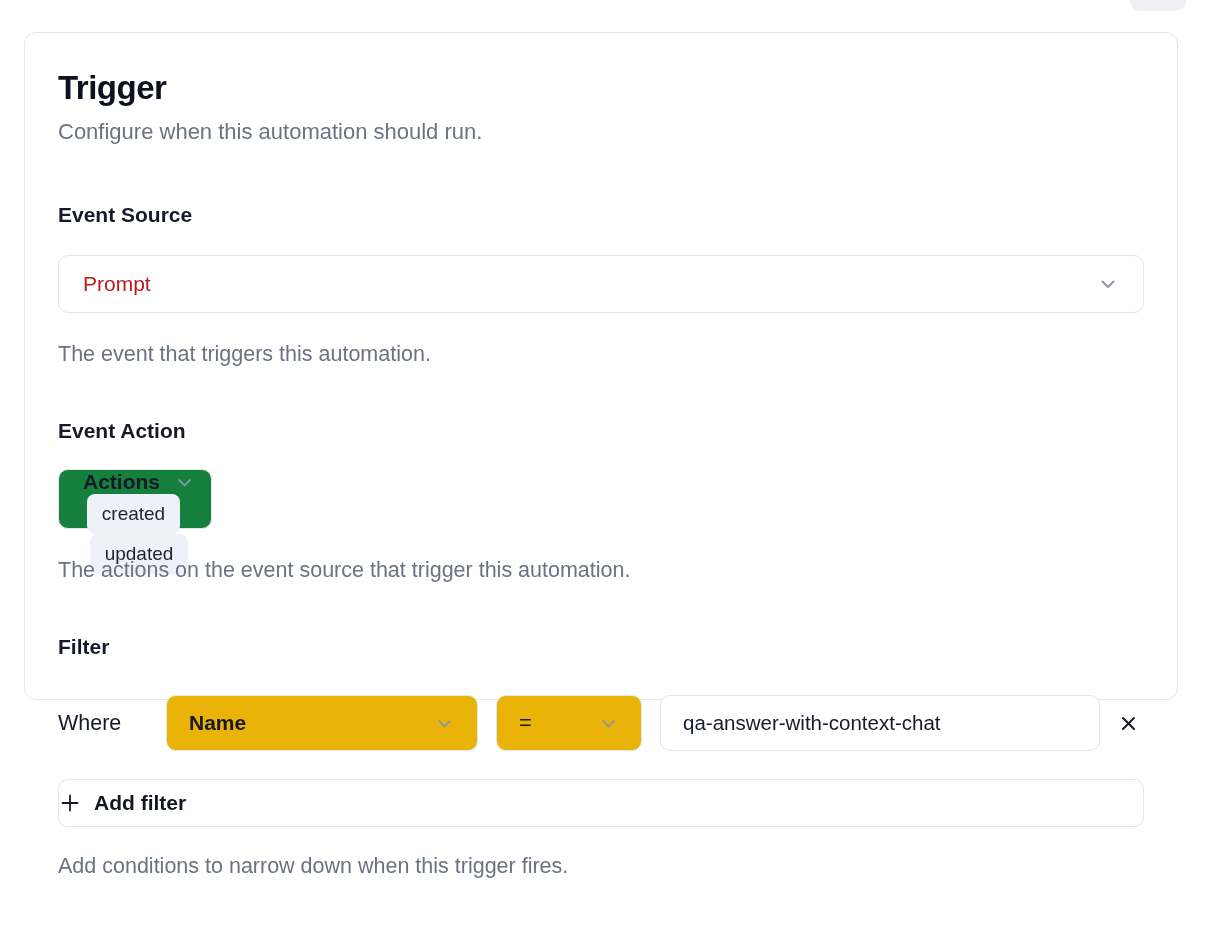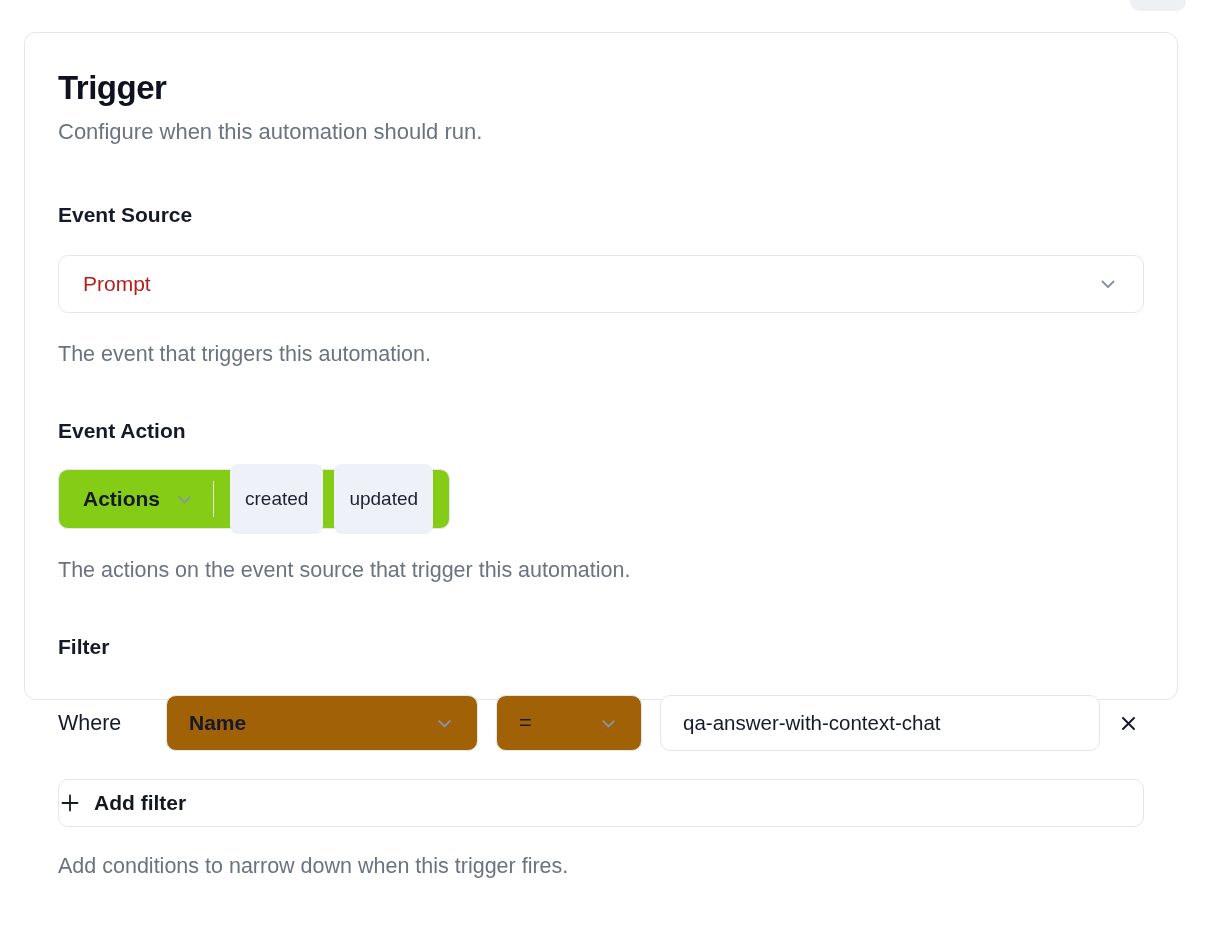--- a/index.html
+++ b/index.html
@@ -59,54 +59,55 @@
   .select-box .value { font-size: 21px; color: #b91c1c; flex: 1; }
 
   .chev { flex: none; display: inline-flex; }
 
   
   .action-control {
     margin-top: 24px;
     display: inline-flex; align-items: center;
     height: 60px;
     border: 1px solid #e4e6eb; border-radius: 10px;
-    background: #84cc16;
+    background: #15803d;
     padding: 0 16px 0 24px;
+    flex-direction: column;
   }
   .action-trigger {
     display: inline-flex; align-items: center; gap: 14px;
     cursor: pointer; background: none; border: none;
     font-family: inherit;
   }
   .action-trigger .txt { font-size: 21px; font-weight: 600; color: #15192a; }
   .v-divider {
     width: 1px; height: 36px; background: #e4e6eb; margin: 0 16px 0 18px;
   }
   .chip {
     display: inline-flex; align-items: center;
     background: #eef1f7; border-radius: 8px;
-    padding: 24px 15px;
+    padding: 9px 15px;
     font-size: 19px; color: #1d2230;
     margin-right: 11px; cursor: pointer;
   }
   .chip:last-child { margin-right: 0; }
 
   
   .filter-row {
     margin-top: 34px;
     display: flex; align-items: center;
   }
   .where-label {
     width: 108px; flex: none;
     font-size: 21.5px; color: #15192a;
   }
   .mini-select {
     height: 56px;
     border: 1px solid #e4e6eb; border-radius: 10px;
-    background: #a16207;
+    background: #eab308;
     display: flex; align-items: center;
     padding: 0 22px;
     cursor: pointer;
   }
   .mini-select .value { font-size: 21px; font-weight: 600; color: #15192a; flex: 1; }
   .field-select { width: 312px; flex: none; margin-right: 18px; }
   .op-select { width: 146px; flex: none; margin-right: 18px; }
   .op-select .value { font-weight: 400; font-size: 22px; }
   .value-input {
     flex: 1; height: 56px;

